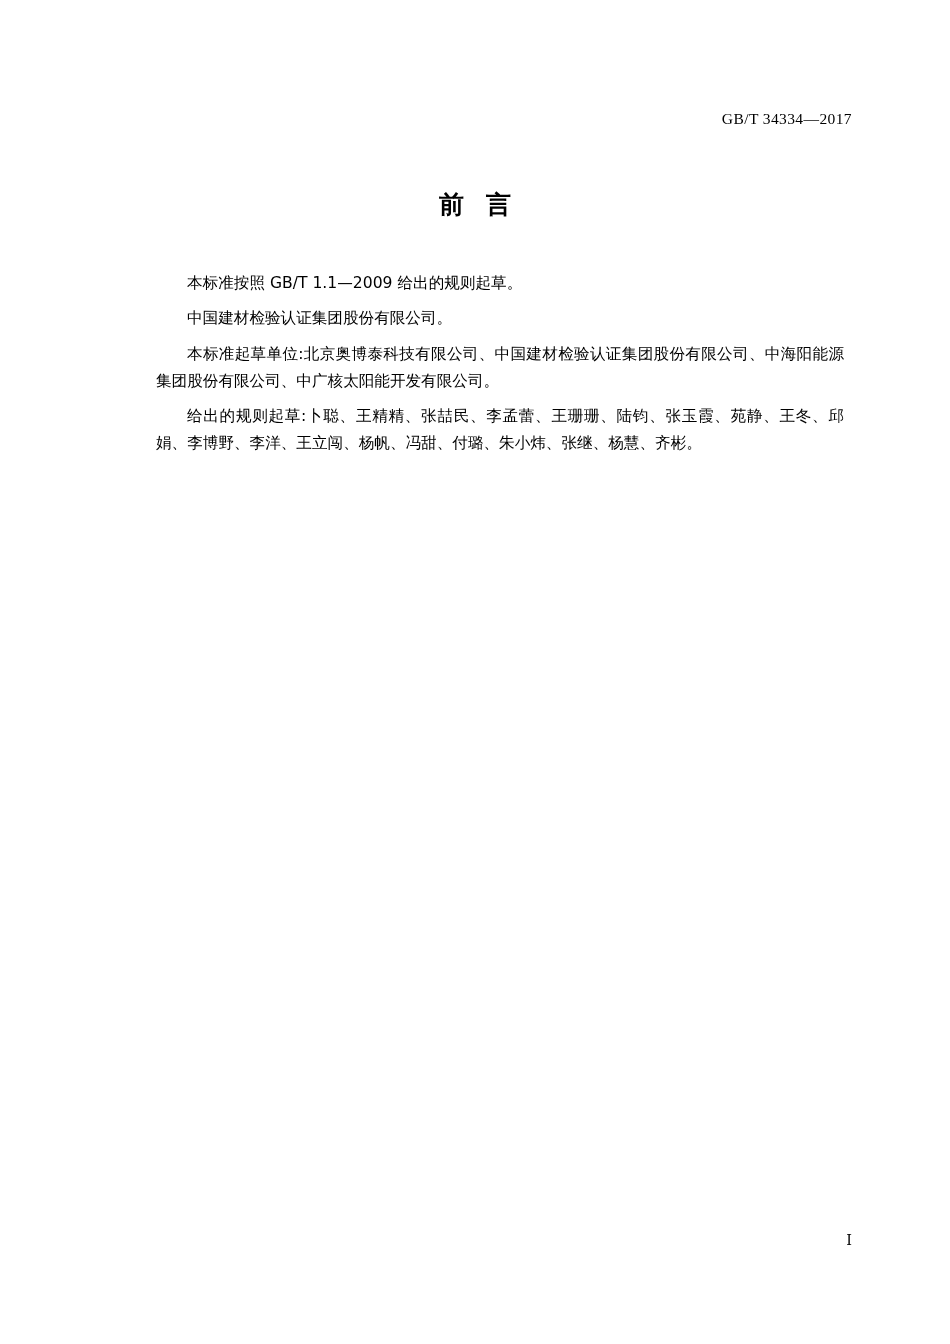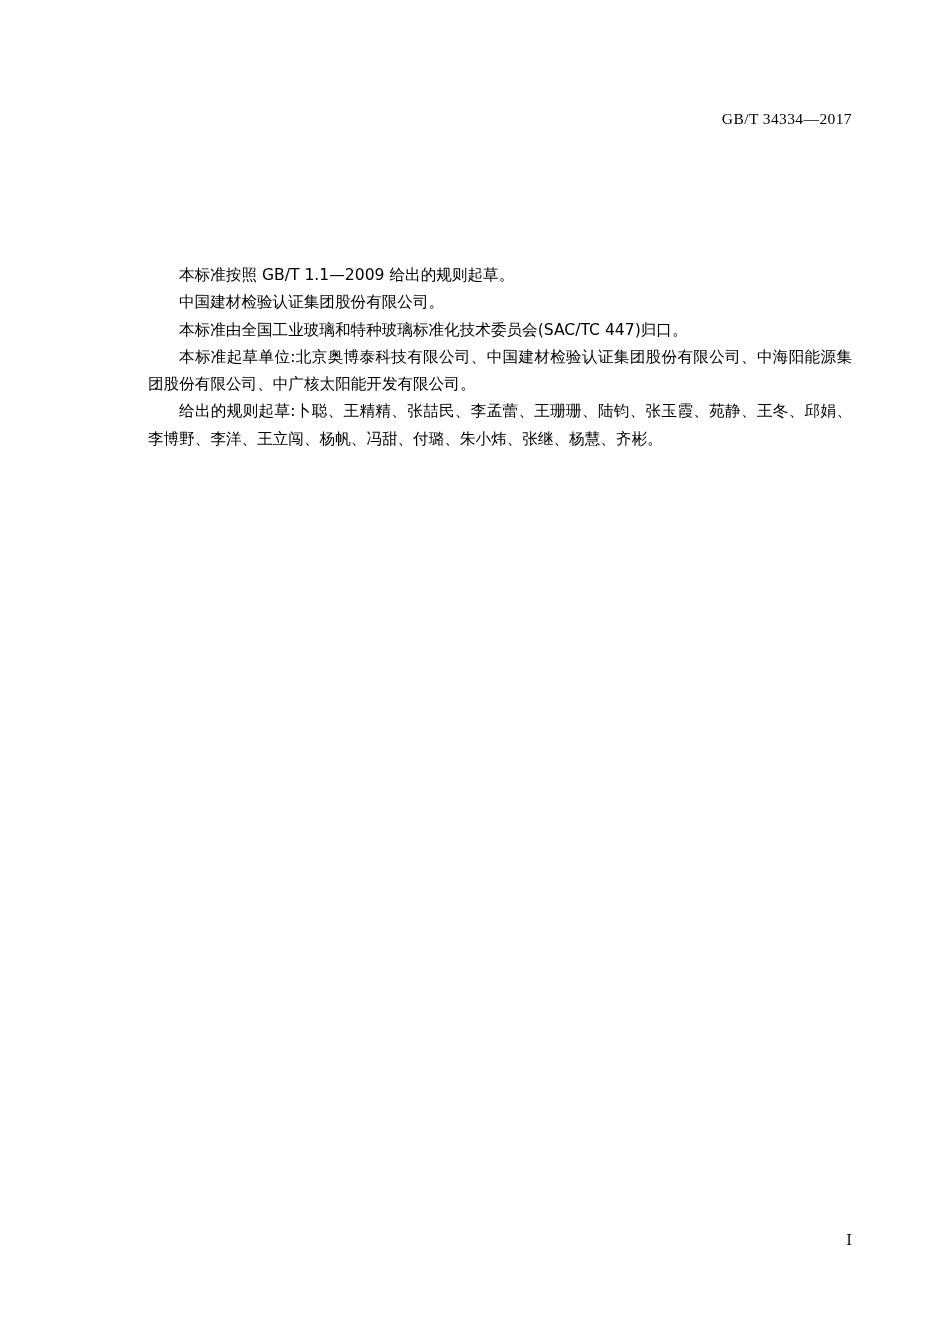--- a/index.html
+++ b/index.html
@@ -55,21 +55,21 @@
     left: 148px;
     top: 262px;
     width: 704px;
     font-size: 15.6px;
     line-height: 27.2px;
     text-align: justify;
     font-family: "DejaVu Sans", "Liberation Sans", sans-serif;
   }
 
   .para {
-    margin: 0;
+    margin: 8px;
     text-indent: 31px;
     font-size: 15.6px;
     line-height: 27.3px;
   }
 
   
   .folio {
     position: absolute;
     right: 98px;
     top: 1232px;
@@ -77,24 +77,24 @@
     font-family: "Liberation Serif", "DejaVu Serif", serif;
   }
 </style>
 </head>
 <body>
 
 <div class="page">
 
   <div class="header-std">GB/T 34334—2017</div>
 
+  <div class="doc-title">前言</div>
 
   <div class="body-block">
     <p class="para">本标准按照 GB/T 1.1—2009 给出的规则起草。</p>
     <p class="para">中国建材检验认证集团股份有限公司。</p>
-    <p class="para">本标准由全国工业玻璃和特种玻璃标准化技术委员会(SAC/TC 447)归口。</p>
     <p class="para">本标准起草单位:北京奥博泰科技有限公司、中国建材检验认证集团股份有限公司、中海阳能源集团股份有限公司、中广核太阳能开发有限公司。</p>
     <p class="para">给出的规则起草:卜聪、王精精、张喆民、李孟蕾、王珊珊、陆钧、张玉霞、苑静、王冬、邱娟、李博野、李洋、王立闯、杨帆、冯甜、付璐、朱小炜、张继、杨慧、齐彬。</p>
   </div>
 
   <div class="folio">Ⅰ</div>
 
 </div>
 
 </body></html>

